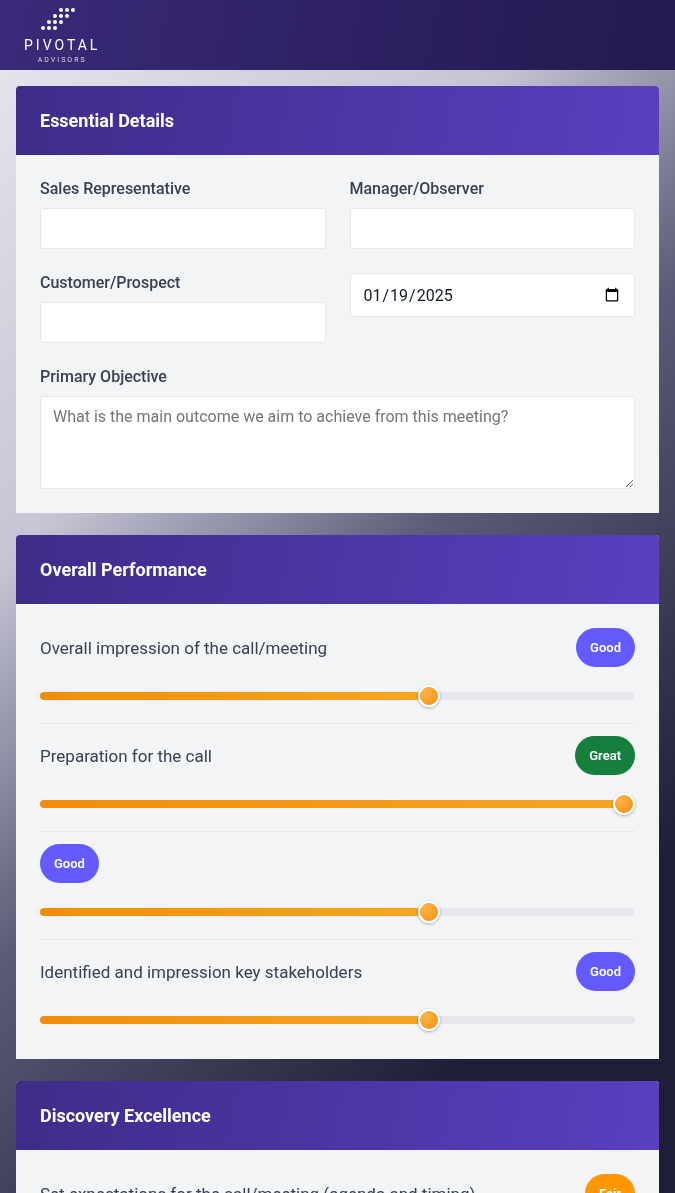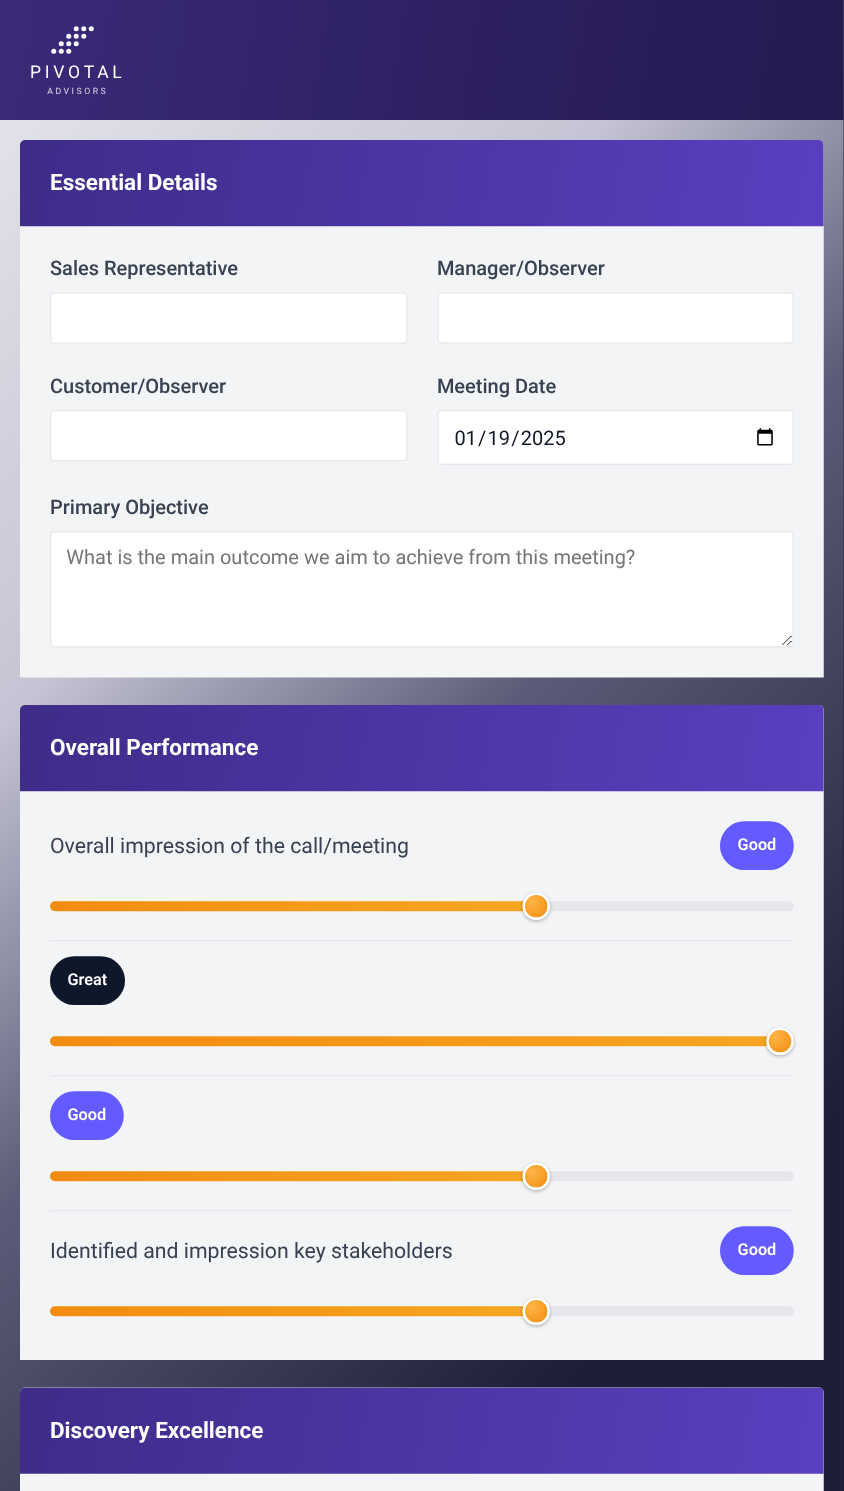--- a/index.html
+++ b/index.html
@@ -13,21 +13,21 @@
   }
   .bg-layer {
     position: absolute;
     inset: 0;
     background: linear-gradient(135deg, #e8e8ee 0%, #c4c4d4 30%, #5c5c78 50%, #1e1e38 80%);
     z-index: 0;
   }
   .header {
     position: relative;
     z-index: 2;
-    height: 96px;
+    height: 70px;
     background: linear-gradient(100deg, #3a2a7a 0%, #2c1f5e 60%, #241a50 100%);
     display: flex;
     align-items: center;
     justify-content: space-between;
     padding: 16px 24px;
     color: #fff;
   }
   .logo {
     display: flex;
     flex-direction: column;
@@ -127,21 +127,21 @@
     font-size: 17px;
   }
   .badge {
     color: #fff;
     font-size: 13px;
     font-weight: 600;
     padding: 12px 14px;
     border-radius: 999px;
   }
   .badge.good  { background: #635bff; }
-  .badge.great { background: #0f172a; }
+  .badge.great { background: #15803d; }
   .badge.fair  { background: #ff9800; }
   .slider-wrap {
     position: relative;
     height: 20px;
     margin-bottom: 6px;
   }
   .slider {
     -webkit-appearance: none;
     appearance: none;
     width: 100%;
@@ -213,25 +213,24 @@
           <label>Sales Representative</label>
           <input type="text" value="" style="">
         </div>
         <div class="form-group">
           <label>Manager/Observer</label>
           <input type="text" value="" style="">
         </div>
       </div>
       <div class="form-row">
         <div class="form-group">
-          <label>Customer/Observer</label>
+          <label>Customer/Prospect</label>
           <input type="text" value="" style="">
         </div>
         <div class="form-group">
-          <label>Meeting Date</label>
           <input type="date" value="2025-01-19" style="">
         </div>
       </div>
       <div class="form-row" style="margin-bottom:0">
         <div class="form-group full">
           <label>Primary Objective</label>
           <textarea placeholder="What is the main outcome we aim to achieve from this meeting?" style=""></textarea>
         </div>
       </div>
     </div>
@@ -242,20 +241,21 @@
     <div class="card-body" id="overall-body">
         <div class="rating-item">
           <div class="rating-head">
             <div class="rating-label">Overall impression of the call/meeting</div>
             <span class="badge good">Good</span>
           </div>
           <div class="slider-wrap"><input type="range" min="0" max="100" class="slider" value="66" style="--fill: 66%;"></div>
         </div>
         <div class="rating-item">
           <div class="rating-head">
+            <div class="rating-label">Preparation for the call</div>
             <span class="badge great">Great</span>
           </div>
           <div class="slider-wrap"><input type="range" min="0" max="100" class="slider" value="100" style="--fill: 100%;"></div>
         </div>
         <div class="rating-item">
           <div class="rating-head">
             <span class="badge good">Good</span>
           </div>
           <div class="slider-wrap"><input type="range" min="0" max="100" class="slider" value="66" style="--fill: 66%;"></div>
         </div>

